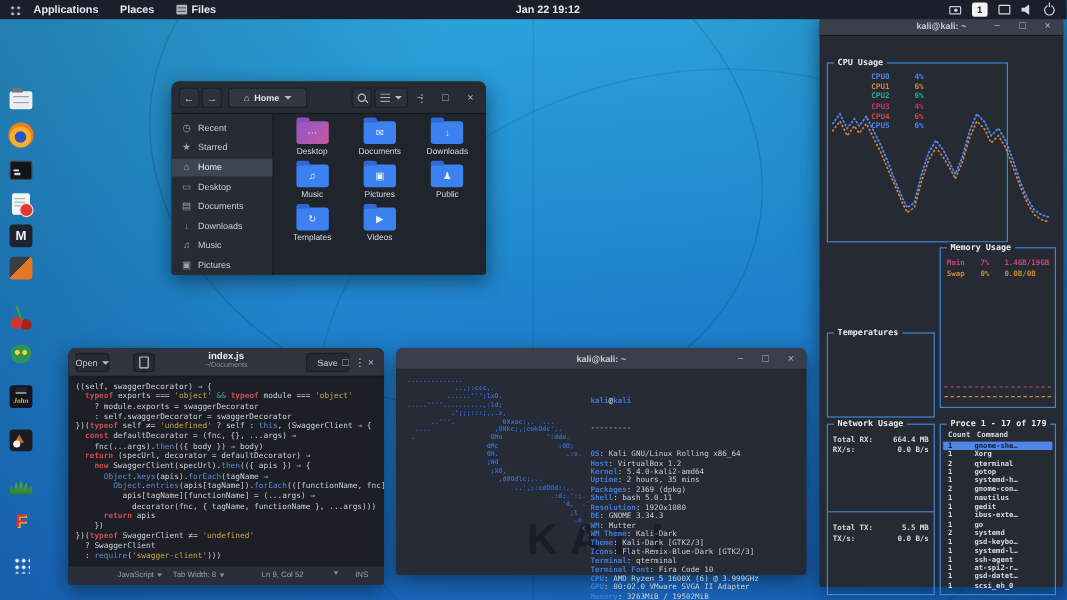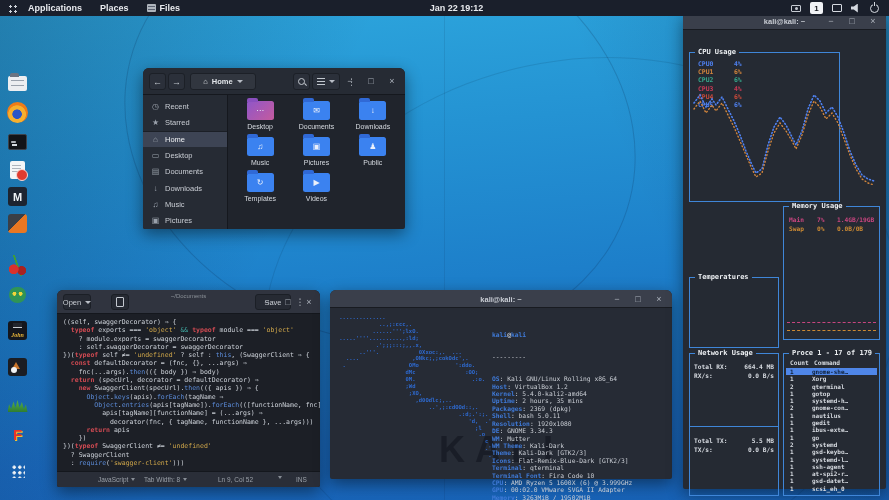--- a/index.html
+++ b/index.html
@@ -159,21 +159,21 @@
   .nf-head .at { color:#c9cdd4; }
 
   
   #mon { left:683px; top:12px; width:203px; height:477px; background:#252a33; }
   #mon-body { position:absolute; left:0; right:0; top:18px; bottom:0; font-family:"DejaVu Sans Mono", monospace;
     color:#d6dae0; font-weight:bold; }
   .box { position:absolute; border:1px solid #3f86d8; }
   .box-title { position:absolute; top:-5px; left:5px; background:#252a33; padding:0 3px; font-size:7px; color:#eceff2; white-space:nowrap; }
   #box-cpu { left:6px; top:22px; width:151px; height:150px; }
   #cpu-cores { position:absolute; left:8px; top:7px; font-size:6.4px; line-height:8.2px; }
-  .cpu-core { display:flex; gap:10px; }
+  .cpu-core { display:flex; gap:10px;margin-left:28px; }
   .cpu-core .cc-name { width:26px; }
   #cpu-graph { position:absolute; left:2px; top:22px; }
   #box-disk { left:6px; top:176px; width:90px; height:68px; }
   #disk-head { position:absolute; left:5px; top:6px; font-size:6.4px; }
   #disk-rows { position:absolute; left:5px; top:15px; font-size:6.4px; }
   .two-col { display:flex; } .two-col span:first-child { width:34px; }
   #box-mem { left:100px; top:176px; width:97px; height:134px; }
   #mem-rows { position:absolute; left:5px; top:8px; right:4px; font-size:6.2px; line-height:9px; }
   .mem-row { display:flex; }
   .mem-row .ml { width:28px; } .mem-row .mp { width:20px; }
@@ -385,20 +385,21 @@
 <div class="window" id="ed">
   <div id="ed-header">
     <div class="ed-btn" id="ed-open">
       <span>Open</span>
       <span class="caret"></span>
     </div>
     <div class="ed-btn" id="ed-newdoc">
       <span class="newdoc-ic"></span>
     </div>
     <div id="ed-title-wrap">
+      <div id="ed-title">index.js</div>
       <div id="ed-subtitle">~/Documents</div>
     </div>
     <div class="ed-btn" id="ed-save">
       <span>Save</span>
     </div>
     <div class="ed-btn" id="ed-kebab">⋮</div>
     <div class="win-ctrls">
       <span class="wc">−</span>
       <span class="wc">□</span>
       <span class="wc">×</span>

